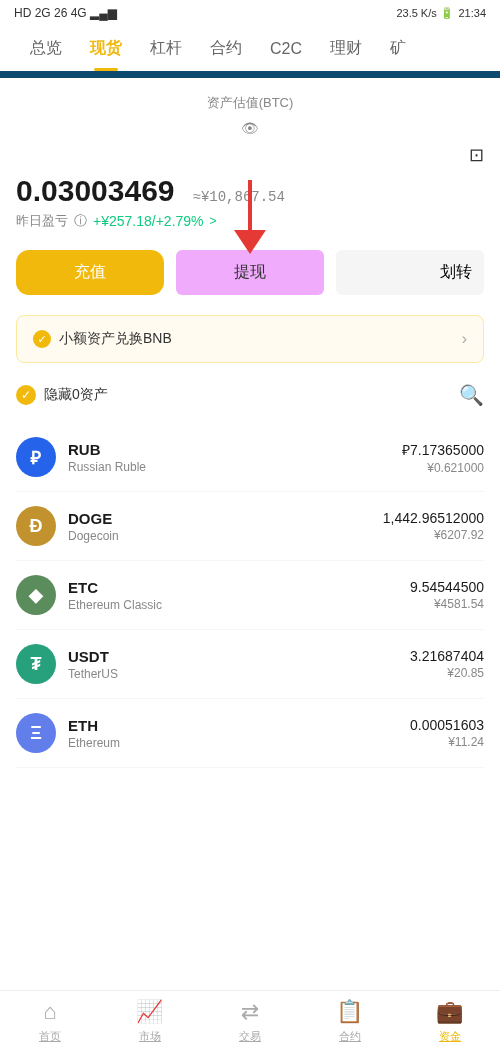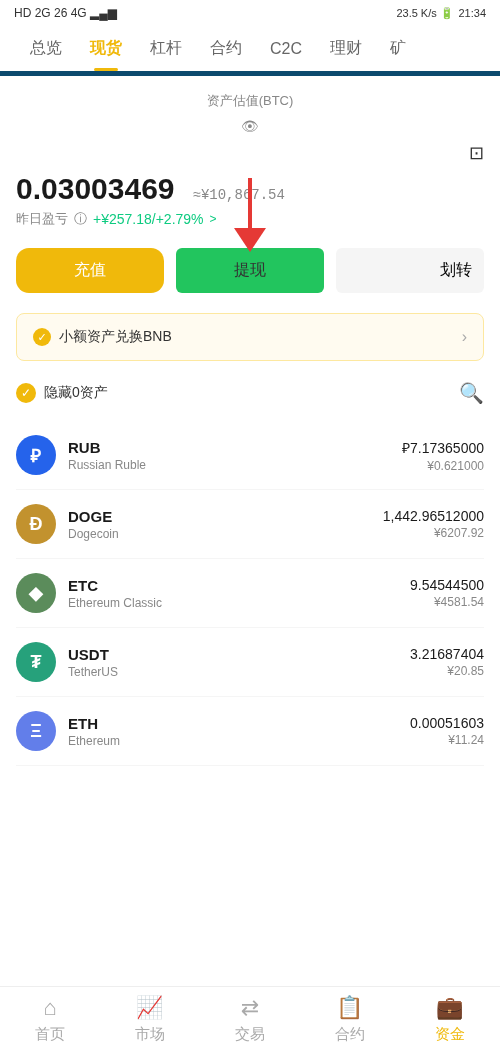--- a/index.html
+++ b/index.html
@@ -23,21 +23,21 @@
       color: #333;
     }
     .status-left { display: flex; align-items: center; gap: 4px; }
     .status-right { display: flex; align-items: center; gap: 4px; font-size: 11px; }
 
     
     .top-nav {
       display: flex;
       align-items: center;
       padding: 0 16px;
-      border-bottom: 5px solid #0c4a6e;
+      border-bottom: 7px solid #0c4a6e;
       gap: 0;
     }
     .nav-item {
       padding: 12px 14px;
       font-size: 16px;
       color: #666;
       cursor: pointer;
       position: relative;
     }
     .nav-item.active {
@@ -129,21 +129,21 @@
       border-radius: 13px;
       font-size: 16px;
       font-weight: 500;
       color: #fff;
       cursor: pointer;
       text-align: center;
     }
     .btn-withdraw {
       flex: 1;
       padding: 12px;
-      background: #22c55e;
+      background: #f0abfc;
       border: none;
       border-radius: 6px;
       font-size: 16px;
       font-weight: 500;
       color: #333;
       cursor: pointer;
       text-align: center;
       position: relative;
     }
     .btn-transfer {
@@ -318,22 +318,23 @@
       gap: 4px;
       cursor: pointer;
       min-width: 70px;
     }
     .bottom-nav-icon {
       font-size: 22px;
       color: #aaa;
     }
     .bottom-nav-icon.active-tab { color: #F0B90B; }
     .bottom-nav-label {
-      font-size: 15px;
+      font-size: 11px;
       color: #aaa;
+      text-decoration: underline;
     }
     .bottom-nav-label.active-tab { color: #F0B90B; }
 
     .main-scroll {
       padding-bottom: 80px;
     }
   </style>
 </head>
 <body>
 

